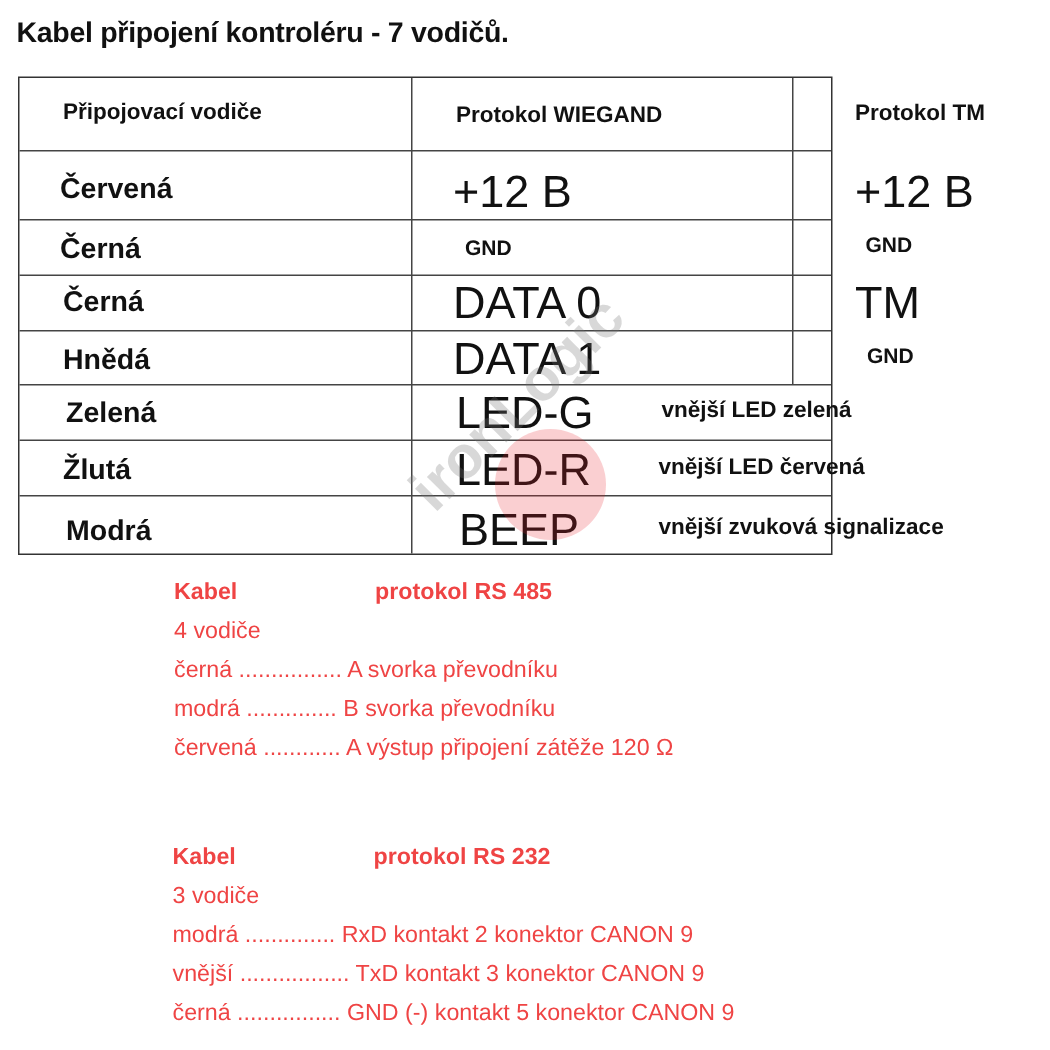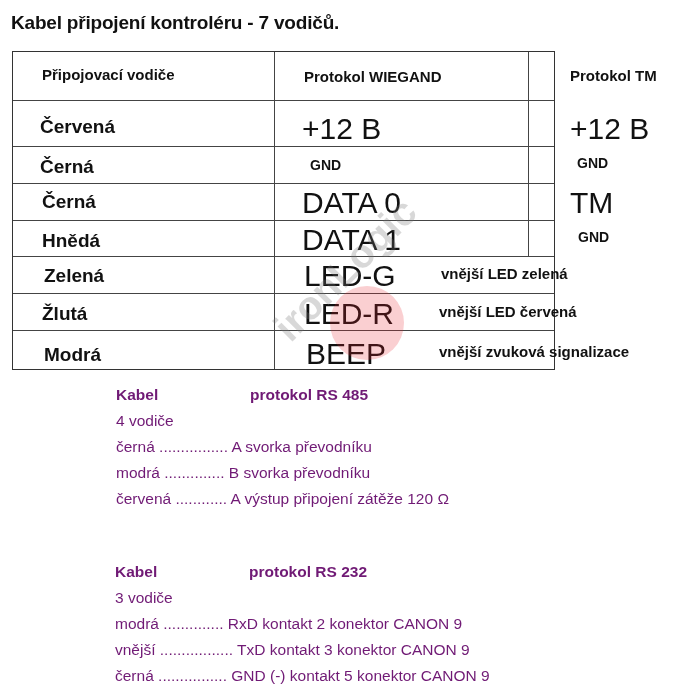--- a/index.html
+++ b/index.html
@@ -8,21 +8,21 @@
   .tbl { position:absolute; left:12px; top:51px; width:543px; height:319px; border:1.5px solid #333; box-sizing:border-box; }
   .hline { position:absolute; left:0; right:0; height:0; border-top:1.5px solid #444; }
   .vline { position:absolute; width:0; border-left:1.5px solid #444; }
   .cell { position:absolute; white-space:nowrap; }
   .bold { font-weight:bold; }
   .lbl { font-size:19px; font-weight:bold; }
   .hdr { font-size:15px; font-weight:bold; }
   .big { font-size:30px; font-weight:normal; }
   .sm { font-size:14px; font-weight:bold; }
   .note { font-size:15px; font-weight:bold; }
-  .block { position:absolute; font-size:15.5px; line-height:26px; color:#701a75; }
+  .block { position:absolute; font-size:15.5px; line-height:26px; color:#ef4444; }
   .block .row { white-space:nowrap; }
   .block .k1 { display:inline-block; width:134px; font-weight:bold; }
   .watermark { position:absolute; left:285px; top:278px; width:140px; height:140px; pointer-events:none; }
   .wm-circle { position:absolute; left:45px; top:8px; width:74px; height:74px; border-radius:50%; background:#e8262d; opacity:0.22; }
   .wm-text { position:absolute; left:-20px; top:40px; font-size:40px; font-weight:bold; color:#777; opacity:0.28; transform:rotate(-45deg); transform-origin:left top; white-space:nowrap; }
 </style>
 </head>
 <body>
 
 <div class="title">Kabel připojení kontroléru - 7 vodičů.</div>

